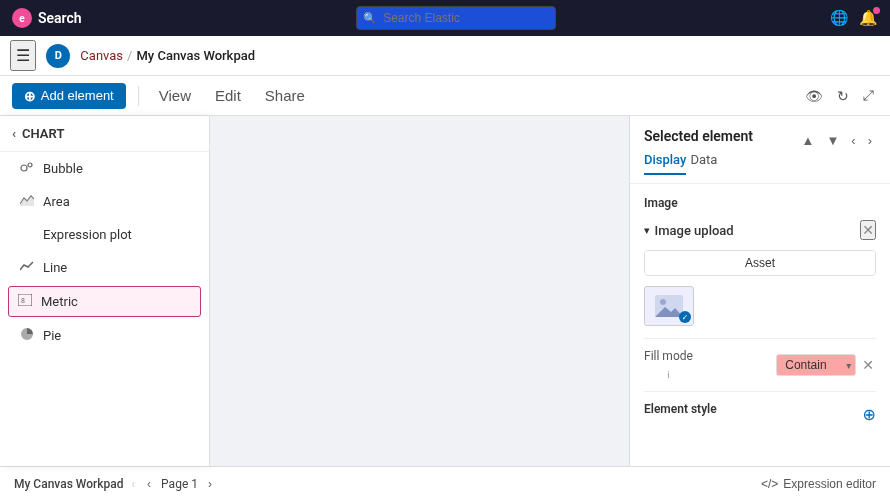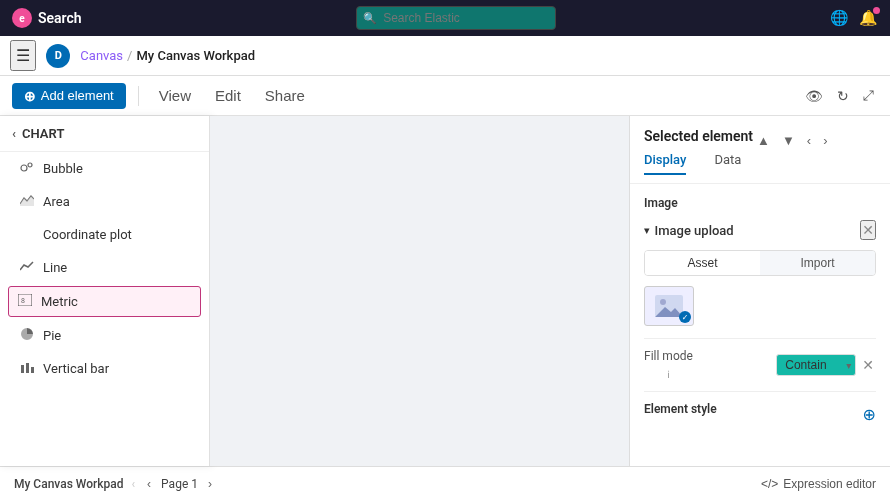--- a/index.html
+++ b/index.html
@@ -38,21 +38,21 @@
       flex: 1;
       display: flex;
       justify-content: center;
     }
     .search-input-wrap {
       position: relative;
       width: 200px;
     }
     .search-input-wrap input {
       width: 100%;
-      background: #0f766e;
+      background: #1d4ed8;
       border: 1px solid #444;
       border-radius: 4px;
       color: #ccc;
       padding: 4px 8px 4px 26px;
       font-size: 12px;
       outline: none;
     }
     .search-input-wrap .search-icon-inner {
       position: absolute;
       left: 7px;
@@ -257,21 +257,21 @@
     .arrow-btn {
       background: none;
       border: none;
       cursor: pointer;
       color: #666;
       font-size: 13px;
       padding: 2px 4px;
     }
     .right-panel-tabs {
       display: flex;
-      gap: 28px;
+      gap: 4px;
     }
     .right-tab {
       font-size: 13px;
       padding: 0 0 6px;
       cursor: pointer;
       color: #555;
       border-bottom: 2px solid transparent;
     }
     .right-tab.active {
       color: #006bb4;
@@ -377,21 +377,21 @@
       color: #999;
       font-size: 10px;
       cursor: pointer;
     }
     .field-value {
       display: flex;
       align-items: center;
       gap: 4px;
     }
     .select-field {
-      background: #14b8a6;
+      background: #fca5a5;
       border: 1px solid #ddd;
       border-radius: 3px;
       padding: 3px 20px 3px 8px;
       font-size: 12px;
       color: #333;
       appearance: none;
       cursor: pointer;
       min-width: 80px;
     }
     .select-wrap {
@@ -488,21 +488,21 @@
       🔔
       <div class="notif-dot"></div>
     </div>
   </div>
 </div>
 
 <div class="second-nav">
   <button class="hamburger-btn">☰</button>
   <div class="avatar-d">D</div>
   <div class="breadcrumb">
-    <span style="color:#8b5cf6;cursor:pointer;">Canvas</span>
+    <span style="color:#7f1d1d;cursor:pointer;">Canvas</span>
     <span class="breadcrumb-separator">/</span>
     <span class="breadcrumb-current">My Canvas Workpad</span>
   </div>
 </div>
 
 <div class="toolbar">
   <button class="add-element-btn">
     <span class="plus-icon">⊕</span>
     <span>Add element</span>
   </button>
@@ -540,21 +540,21 @@
         <svg width="14" height="12" viewBox="0 0 14 12">
             <polyline points="0,10 4,4 7,7 11,2 14,5" fill="none" stroke="#666" stroke-width="1.2"></polyline>
             <polygon points="0,10 4,4 7,7 11,2 14,5 14,12 0,12" fill="#ccc" opacity="0.5"></polygon>
           </svg>
       </span>
       <span>Area</span>
     </div>
 
     <div class="dropdown-item">
       <span class="item-icon"></span>
-      <span>Coordinate plot</span>
+      <span>Expression plot</span>
     </div>
 
 
 
     <div class="dropdown-item">
       <span class="item-icon">
         <svg width="14" height="12">
             <polyline points="0,10 4,5 8,7 13,2" fill="none" stroke="#666" stroke-width="1.5"></polyline>
           </svg>
       </span>
@@ -574,38 +574,28 @@
     <div class="dropdown-item">
       <span class="item-icon">
         <svg width="14" height="12" viewBox="0 0 14 12">
           <path d="M7,6 L7,0 A6,6 0 0,1 13,6 Z" fill="#666"></path>
           <path d="M7,6 L13,6 A6,6 0 1,1 7,0 Z" fill="#aaa"></path>
         </svg>
       </span>
       <span>Pie</span>
     </div>
 
-    <div class="dropdown-item">
-      <span class="item-icon">
-        <svg width="14" height="12">
-            <rect x="1" y="4" width="3" height="8" fill="#666"></rect>
-            <rect x="6" y="2" width="3" height="10" fill="#666"></rect>
-            <rect x="11" y="6" width="3" height="6" fill="#666"></rect>
-          </svg>
-      </span>
-      <span>Vertical bar</span>
-    </div>
   </div>
 
   <div class="canvas-area">
   </div>
 
   <div class="right-panel" style="position:relative;">
     <div class="right-panel-header">
-      <div style="display:flex;align-items:center;">
+      <div style="display:flex;align-items:center;justify-content:space-between;">
         <span class="right-panel-title">Selected element</span>
         <div style="display:flex;gap:4px;">
           <button class="arrow-btn">▲</button>
           <button class="arrow-btn">▼</button>
           <button class="arrow-btn">‹</button>
           <button class="arrow-btn">›</button>
         </div>
       </div>
       <div class="right-panel-tabs">
         <div class="right-tab active">Display</div>
@@ -619,21 +609,20 @@
         <div class="collapsible-header">
           <div class="collapsible-title">
             <span style="font-size:11px;">▾</span>
             <span>Image upload</span>
           </div>
           <button class="collapsible-close">✕</button>
         </div>
 
         <div class="asset-tabs">
           <button class="asset-tab active">Asset</button>
-          <button class="asset-tab">Import</button>
         </div>
 
         <div class="image-preview">
           <svg width="28" height="22" viewBox="0 0 28 22">
             <rect width="28" height="22" rx="2" fill="#d0d8f0"></rect>
             <circle cx="8" cy="7" r="3" fill="#a0a8d0"></circle>
             <polygon points="0,22 10,12 16,17 20,13 28,22" fill="#8090c0"></polygon>
           </svg>
           <div class="image-check">✓</div>
         </div>

